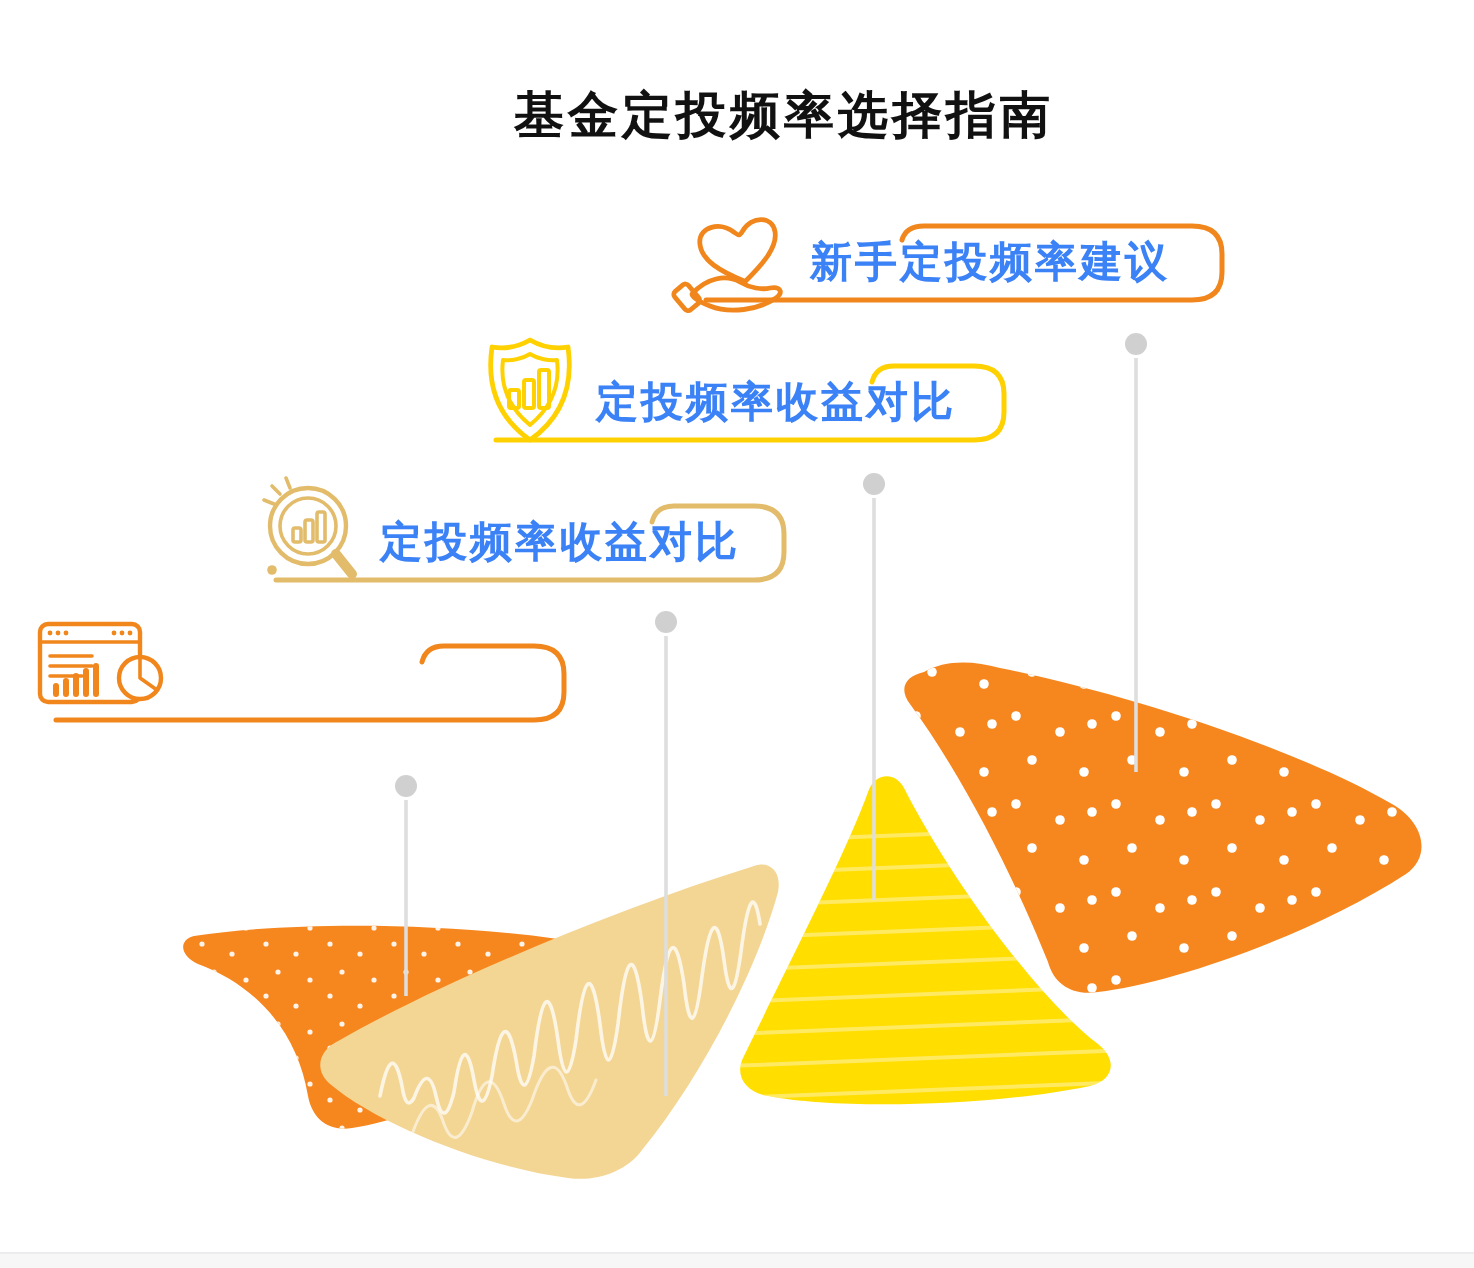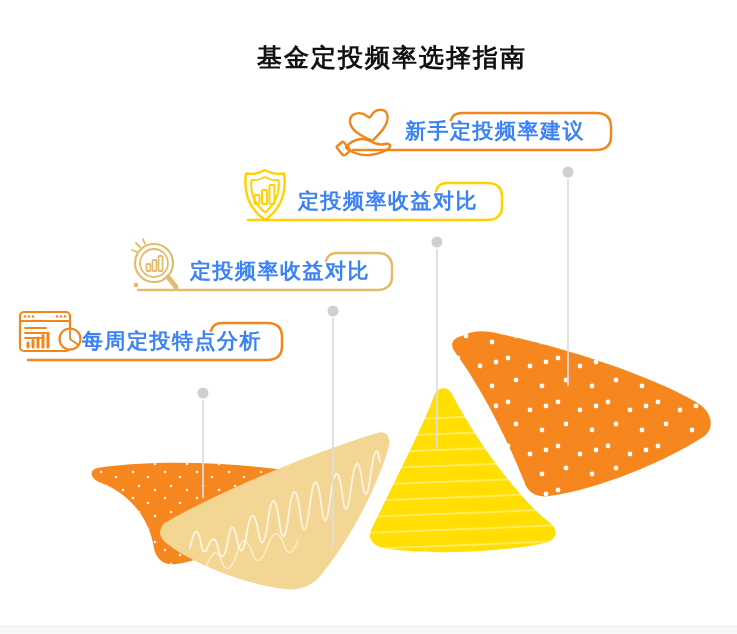--- a/index.html
+++ b/index.html
@@ -143,14 +143,13 @@
 
     <rect x="0" y="626" width="737" height="8" fill="#F7F7F8"></rect>
     <rect x="0" y="626" width="737" height="1" fill="#ECECEE"></rect>
   </svg>
 
   <h1 class="page-title">基金定投频率选择指南</h1>
 
   <div class="callout-label lbl-1">新手定投频率建议</div>
   <div class="callout-label lbl-2">定投频率收益对比</div>
   <div class="callout-label lbl-3">定投频率收益对比</div>
-  <div class="callout-label lbl-4">每周定投特点分析</div>
 </div>
 
 </body></html>

